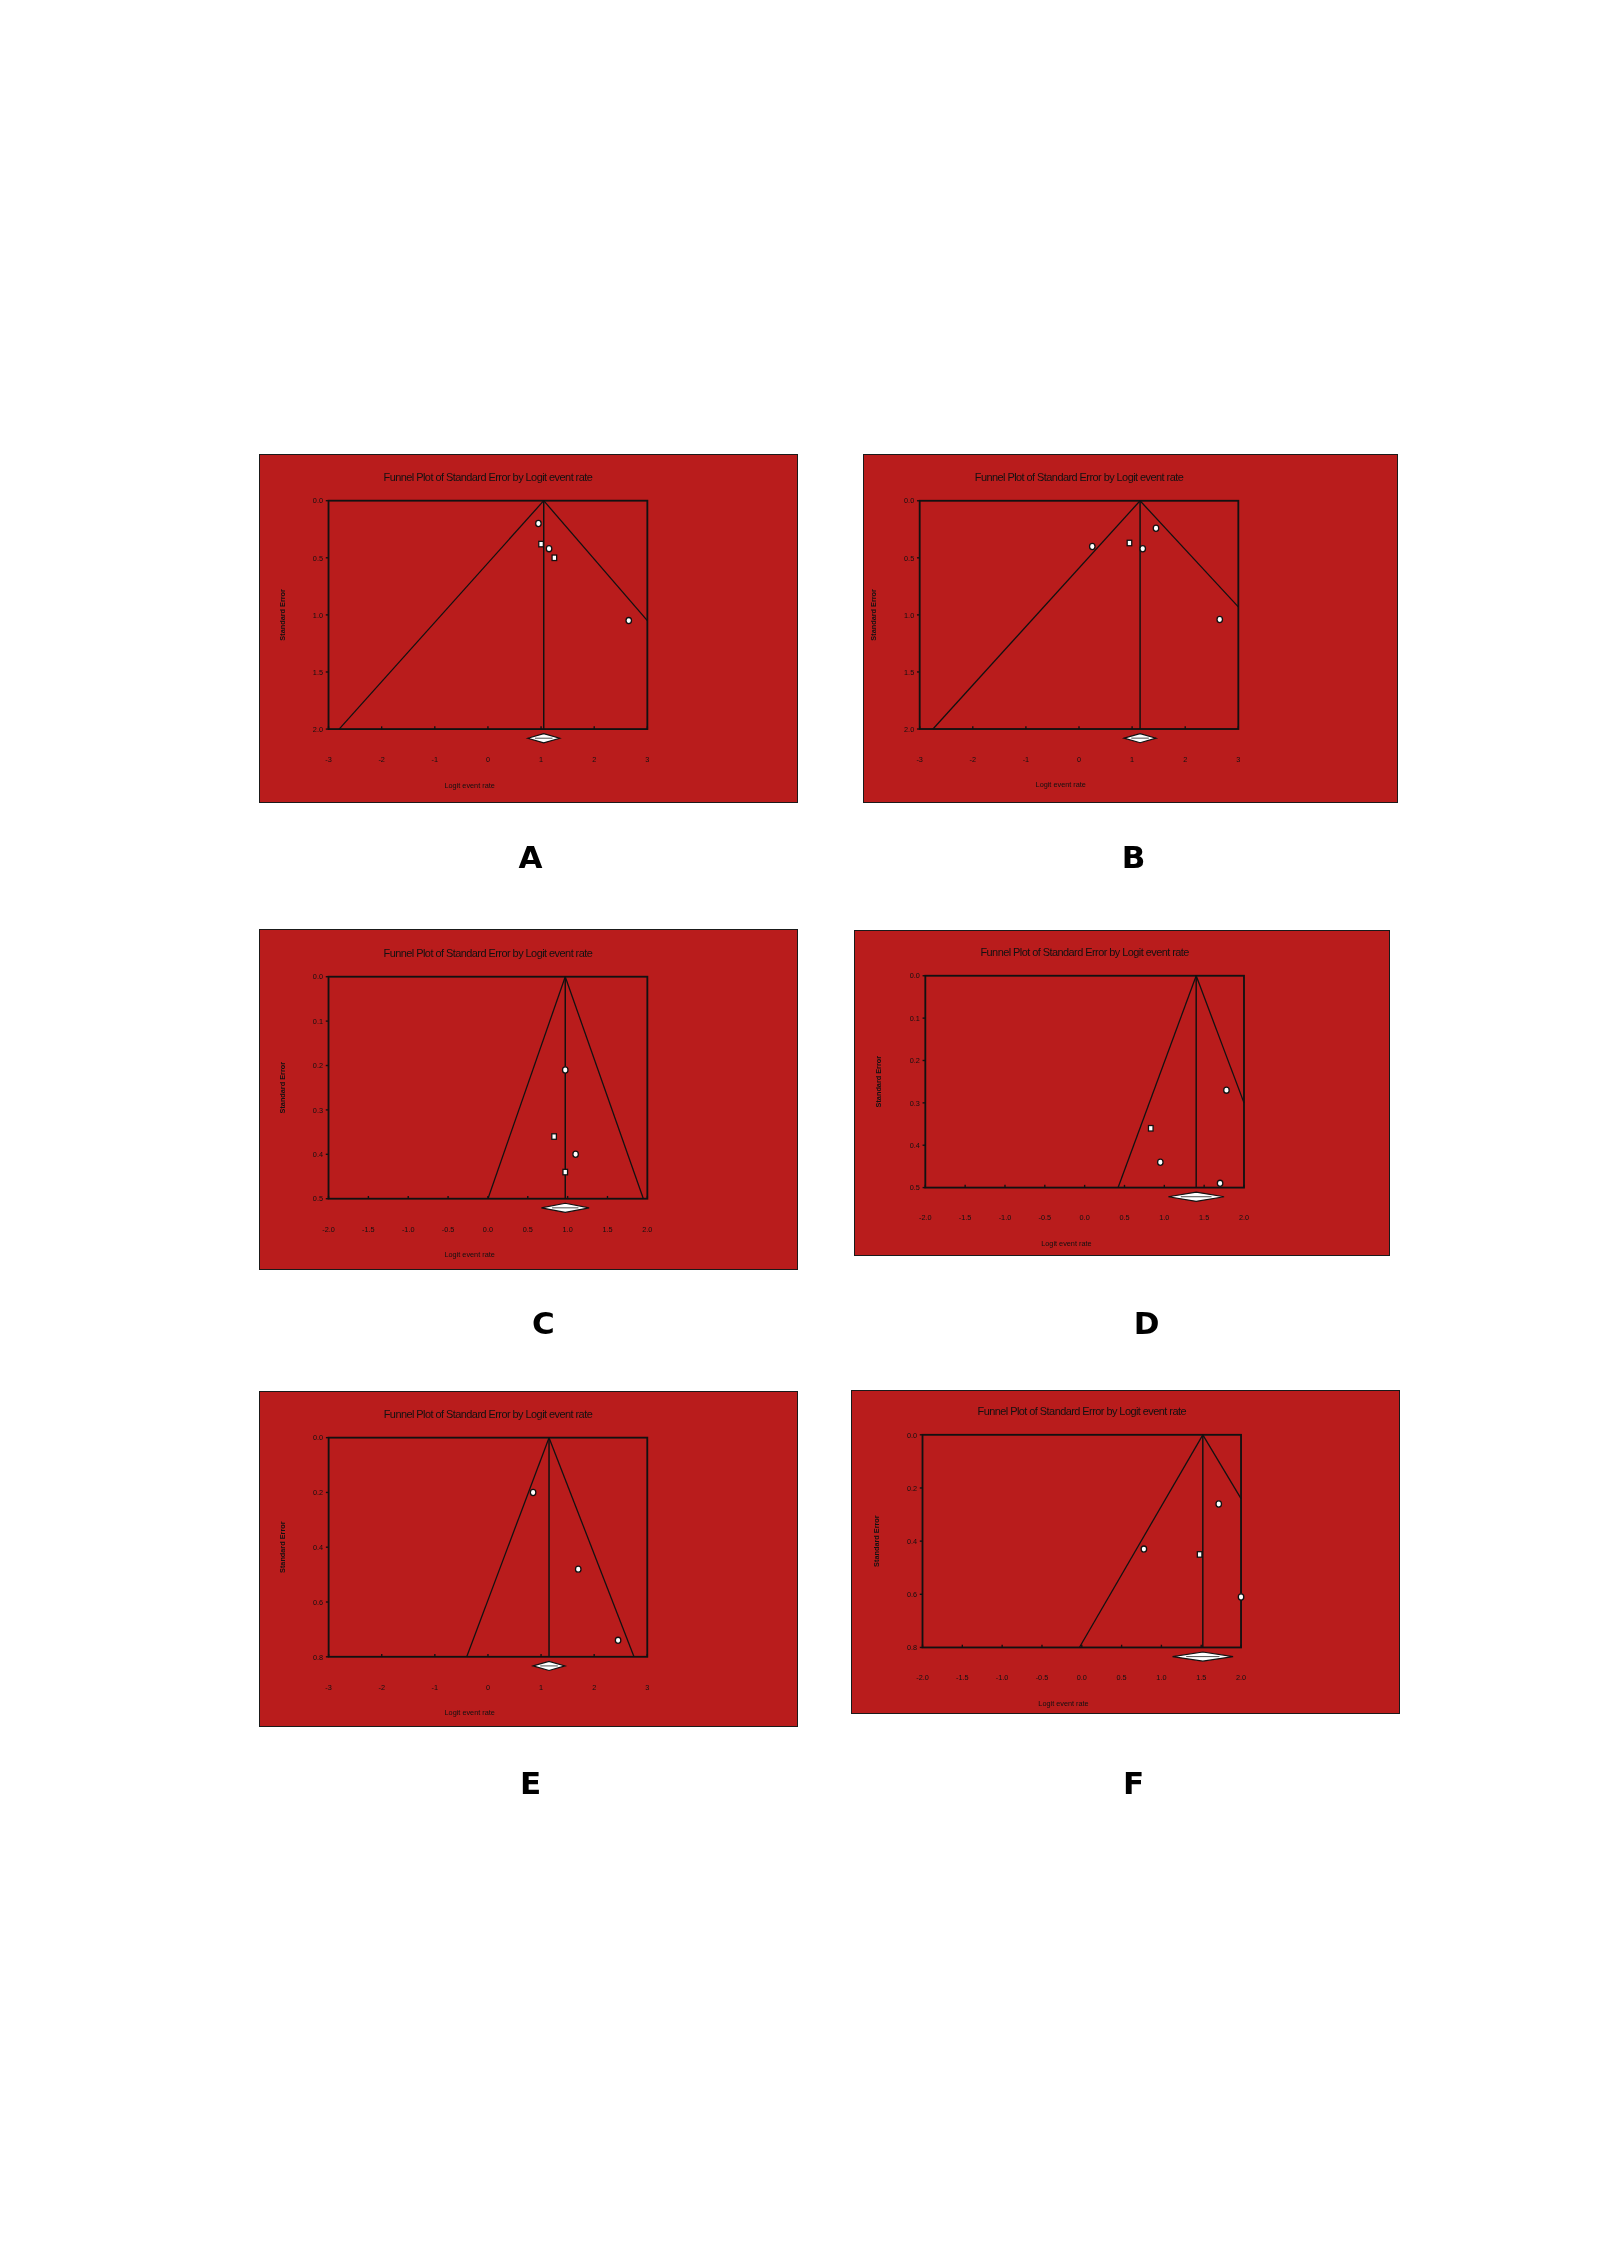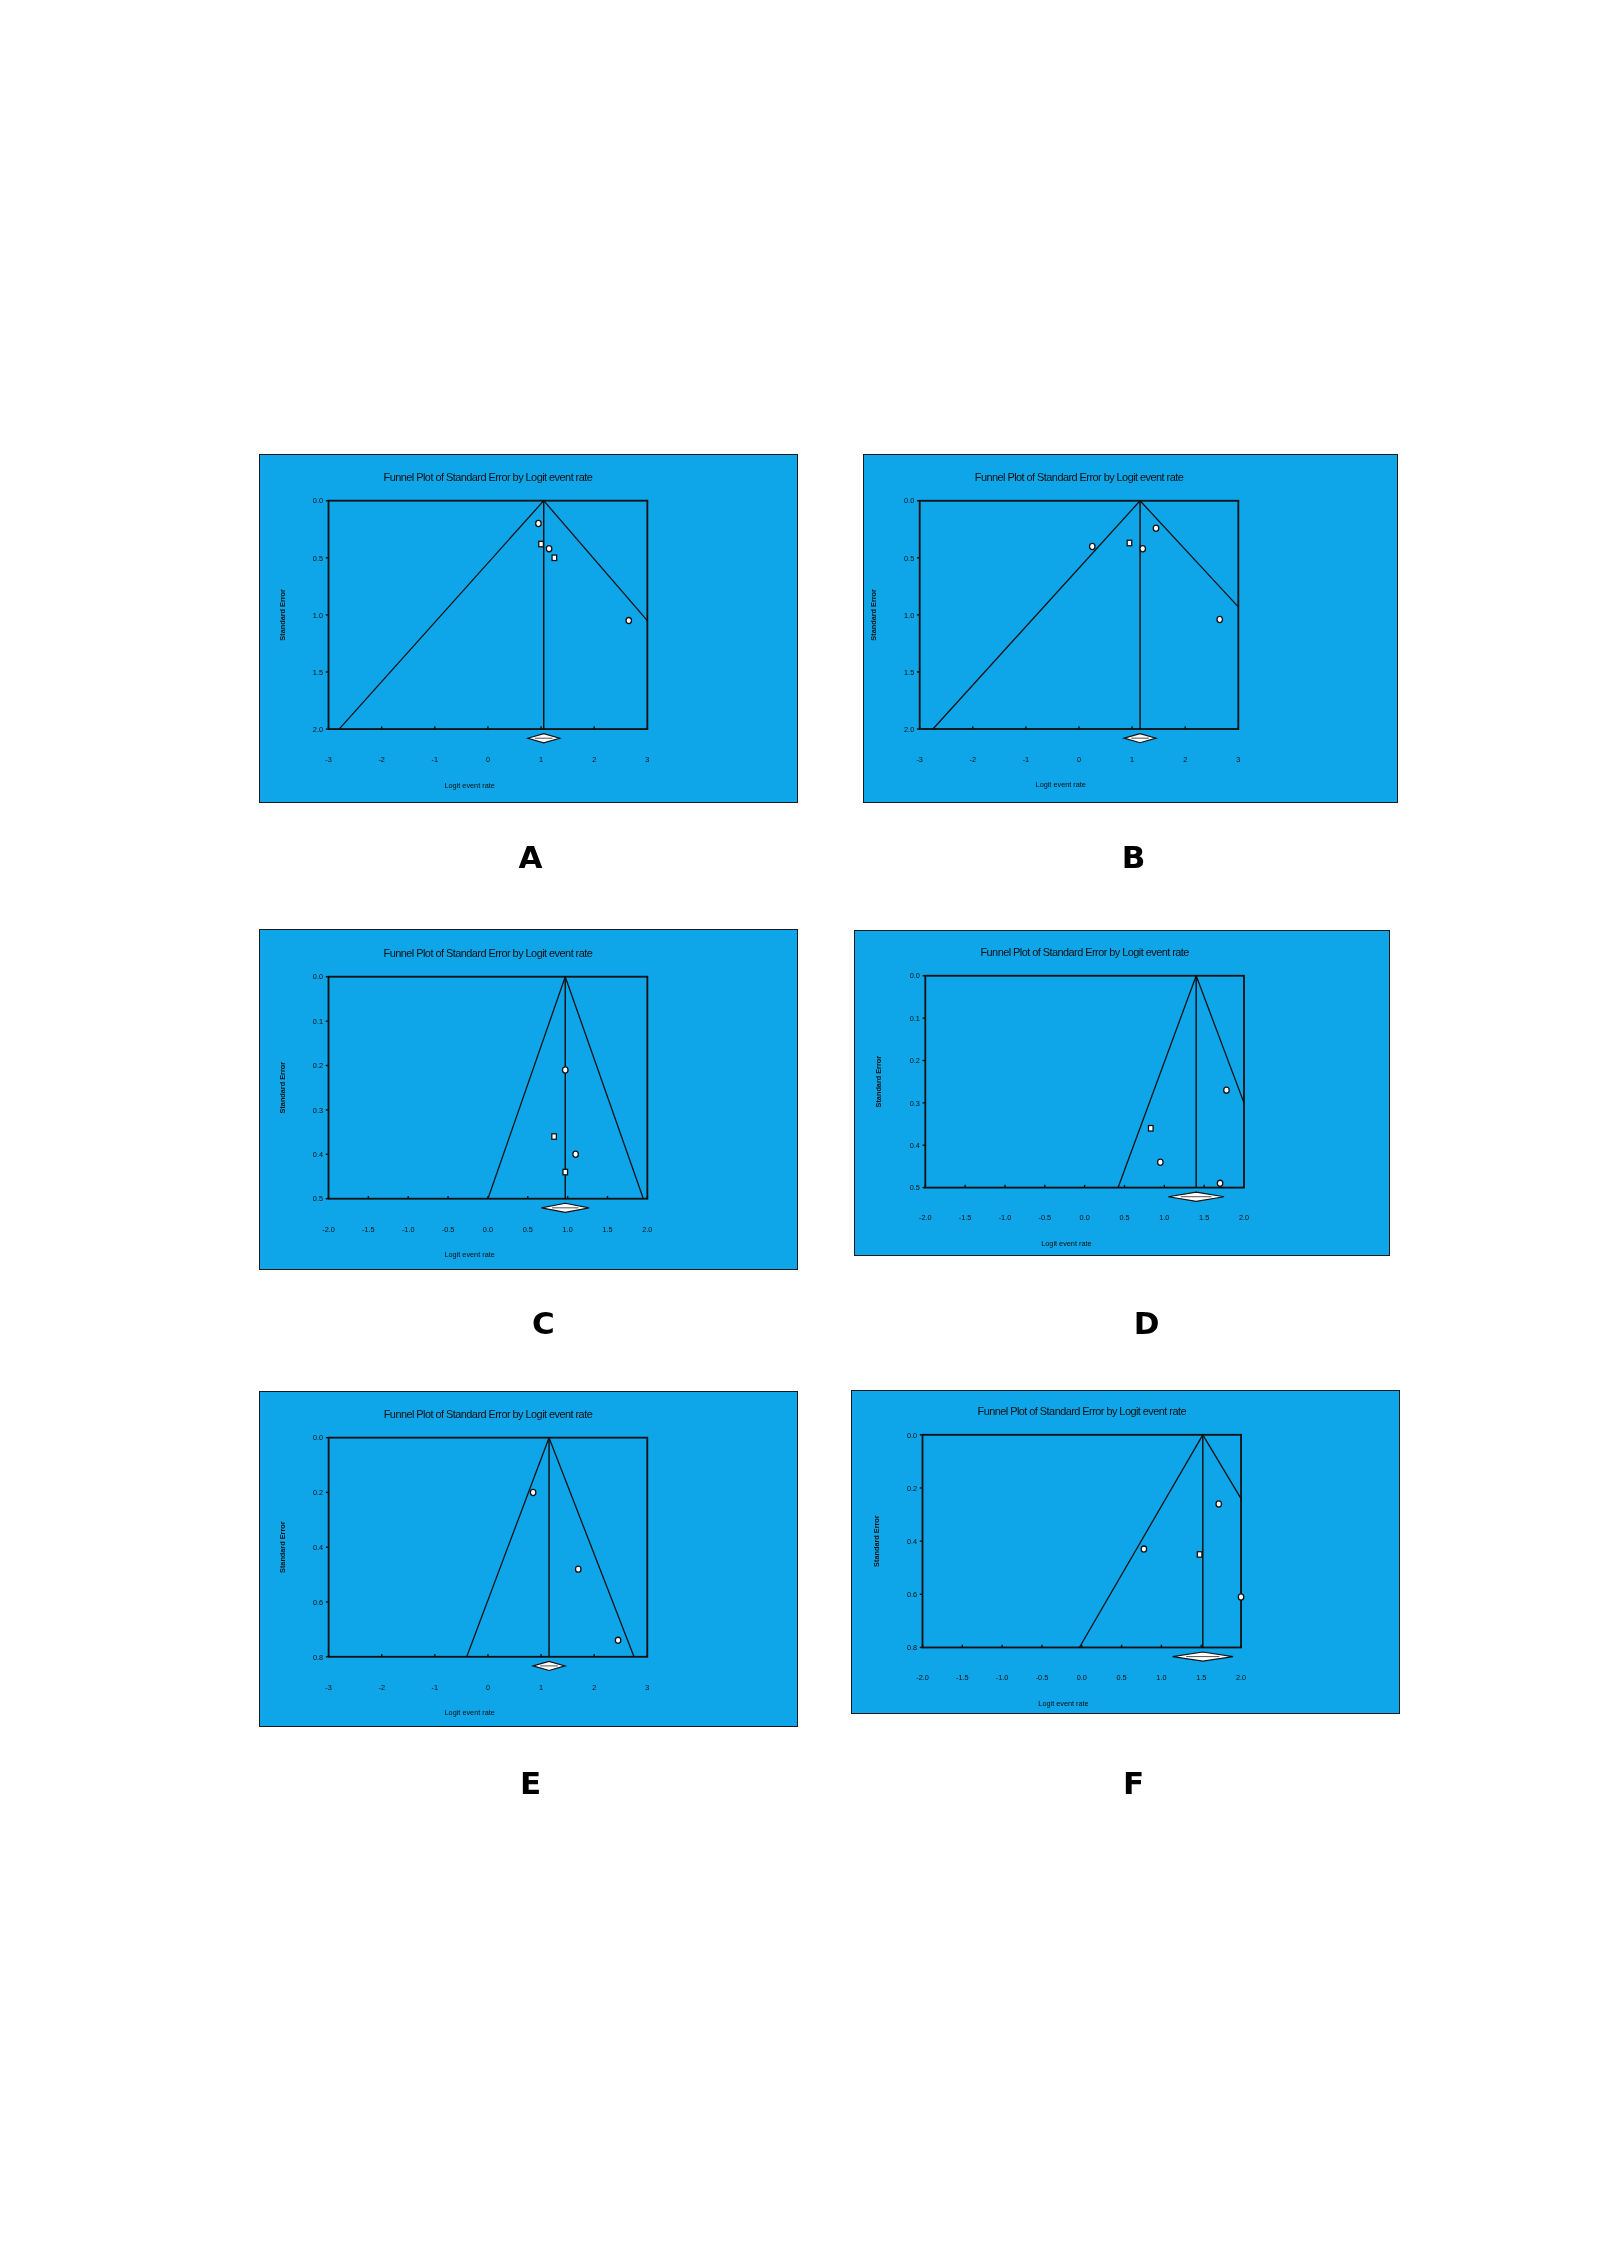--- a/index.html
+++ b/index.html
@@ -1,18 +1,18 @@
 <!DOCTYPE html>
 <html style="font-size:14.6px"><head>
 <meta charset="utf-8">
 <style>
   html, body { margin:0; padding:0; background:#ffffff; }
   body { width:1619px; height:2266px; position:relative; overflow:hidden;
          font-family:"Liberation Sans", sans-serif; color:#000; }
-  .panel { position:absolute; border:1.8px solid #1a1a1a; box-sizing:border-box; background:#0ea5e9;text-align:center; }
+  .panel { position:absolute; border:1.8px solid #1a1a1a; box-sizing:border-box; background:#b91c1c;text-align:center; }
   .panel svg { position:absolute; left:0; top:0; overflow:visible; }
   .letter { position:absolute; font-family:"DejaVu Sans", sans-serif; font-weight:bold;
             font-size:31px; line-height:31px; text-align:center; width:55px; }
   svg text { font-family:"Liberation Sans", sans-serif; fill:#111; }
 </style>
 </head>
 <body>
 
 <div id="figure">
     <div class="panel" style="left: 259px; top: 454px; width: 539px; height: 349px;">

